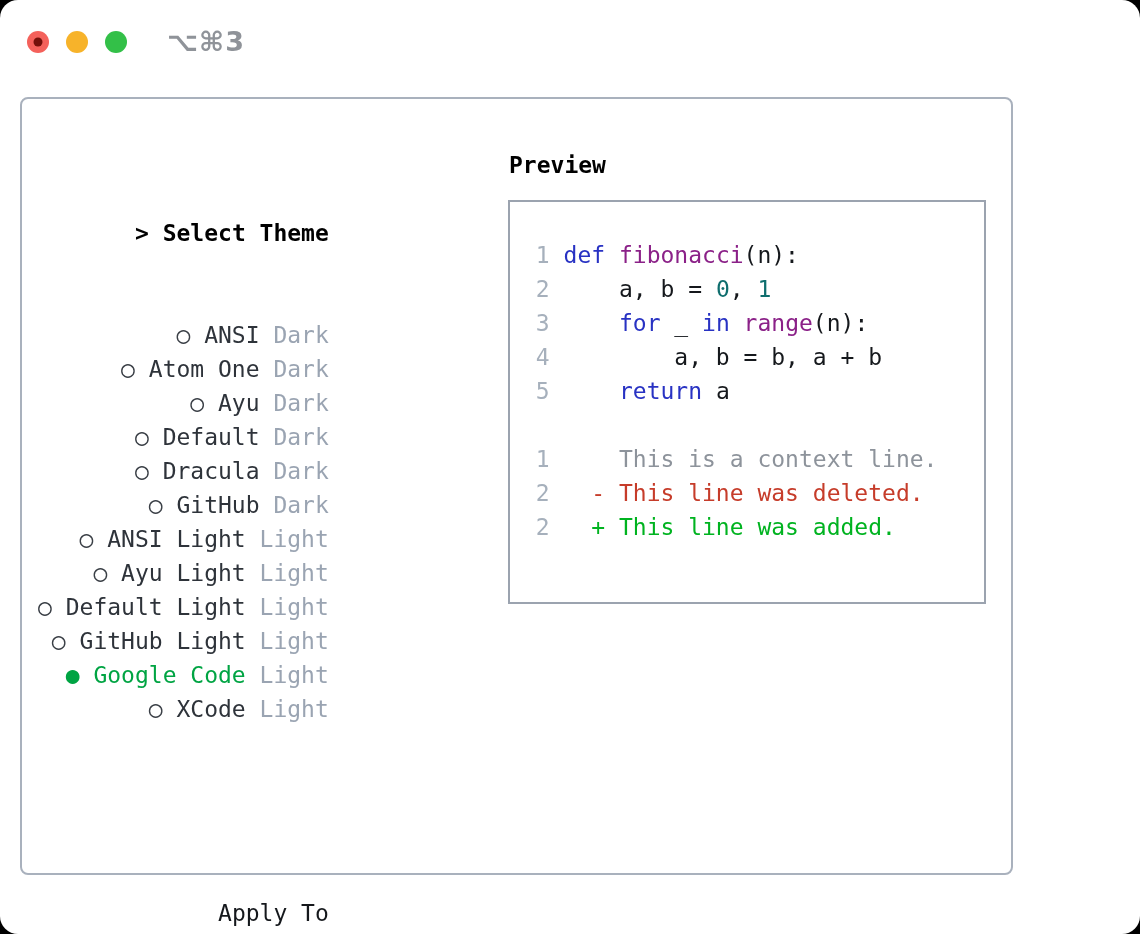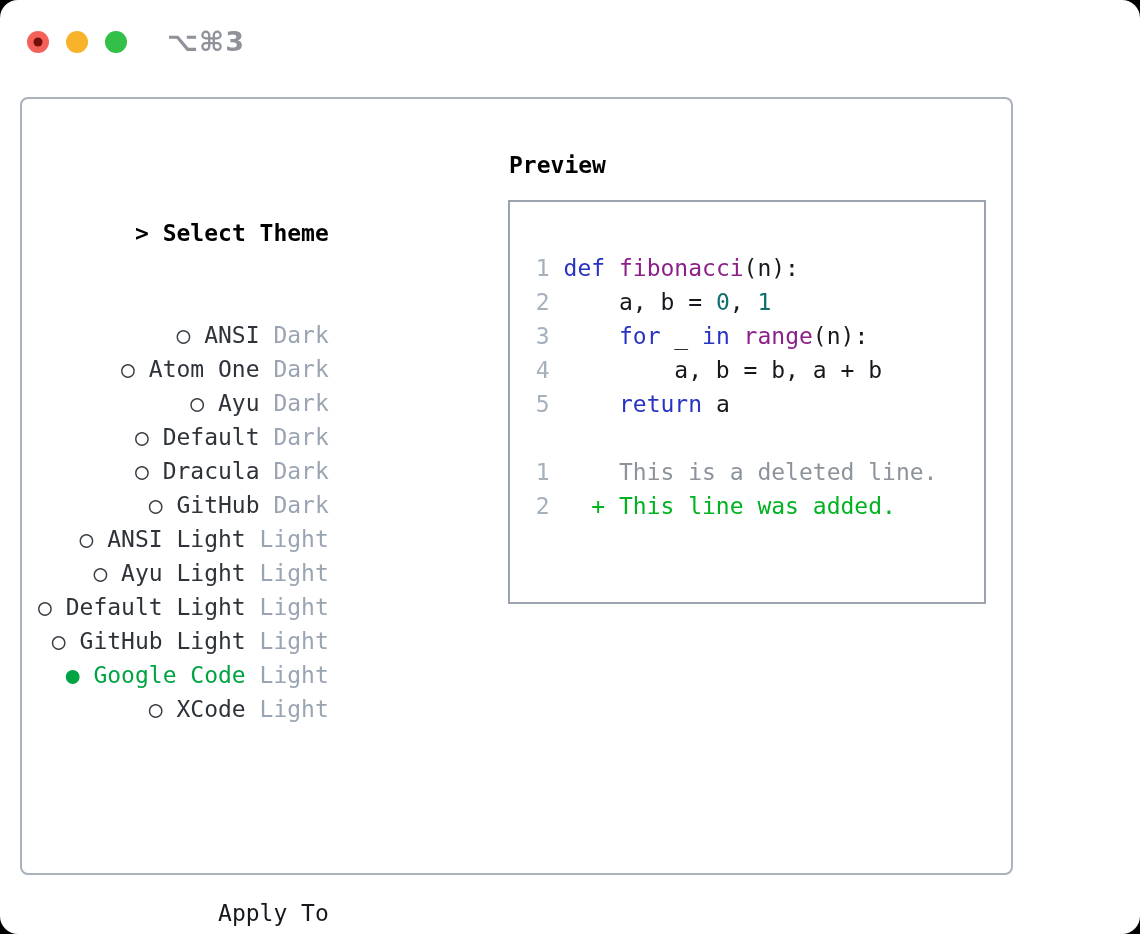--- a/index.html
+++ b/index.html
@@ -63,21 +63,21 @@
     position: absolute; left: 494px; top: 148px;
     height: 34px; line-height: 34px;
     font-size: 23px; font-weight: bold; color: #000; margin-left: 15px;
   }
   .preview-box {
     position: absolute; left: 508px; top: 200px;
     width: 478px; height: 404px;
     box-sizing: border-box;
     border: 2px solid #9ba3af;
     background: #fff;
-    padding: 49px 0 0 12px;
+    padding: 36px 0 0 12px;
     overflow: hidden;
   }
   .code-line {
     height: 34px; line-height: 34px;
     font-size: 23px; white-space: pre; color: #15181c;
   }
   .gutter {
     display: inline-block; width: 2ch; text-align: right;
     color: #a6b0bc;
   }
@@ -121,18 +121,19 @@
   <div class="preview-header">Preview</div>
 
   <div class="preview-box">
     <div id="preview-code">
         <div class="code-line"><span class="gutter">1</span> <span class="tk-keyword">def</span><span class="tk-plain"> </span><span class="tk-function">fibonacci</span><span class="tk-plain">(n):</span></div>
         <div class="code-line"><span class="gutter">2</span> <span class="tk-plain">    a, b = </span><span class="tk-number">0</span><span class="tk-plain">, </span><span class="tk-number">1</span></div>
         <div class="code-line"><span class="gutter">3</span> <span class="tk-plain">    </span><span class="tk-keyword">for</span><span class="tk-plain"> _ </span><span class="tk-keyword">in</span><span class="tk-plain"> </span><span class="tk-function">range</span><span class="tk-plain">(n):</span></div>
         <div class="code-line"><span class="gutter">4</span> <span class="tk-plain">        a, b = b, a + b</span></div>
         <div class="code-line"><span class="gutter">5</span> <span class="tk-plain">    </span><span class="tk-keyword">return</span><span class="tk-plain"> a</span></div>
         <div class="code-line"> </div>
-        <div class="code-line"><span class="gutter">1</span> <span class="df-context">    This is a deleted line.</span></div>
+        <div class="code-line"><span class="gutter">1</span> <span class="df-context">    This is a context line.</span></div>
+        <div class="code-line"><span class="gutter">2</span> <span class="df-deleted">  - This line was deleted.</span></div>
         <div class="code-line"><span class="gutter">2</span> <span class="df-added">  + This line was added.</span></div>
       </div>
   </div>
 
 </div>
 
 </body></html>

